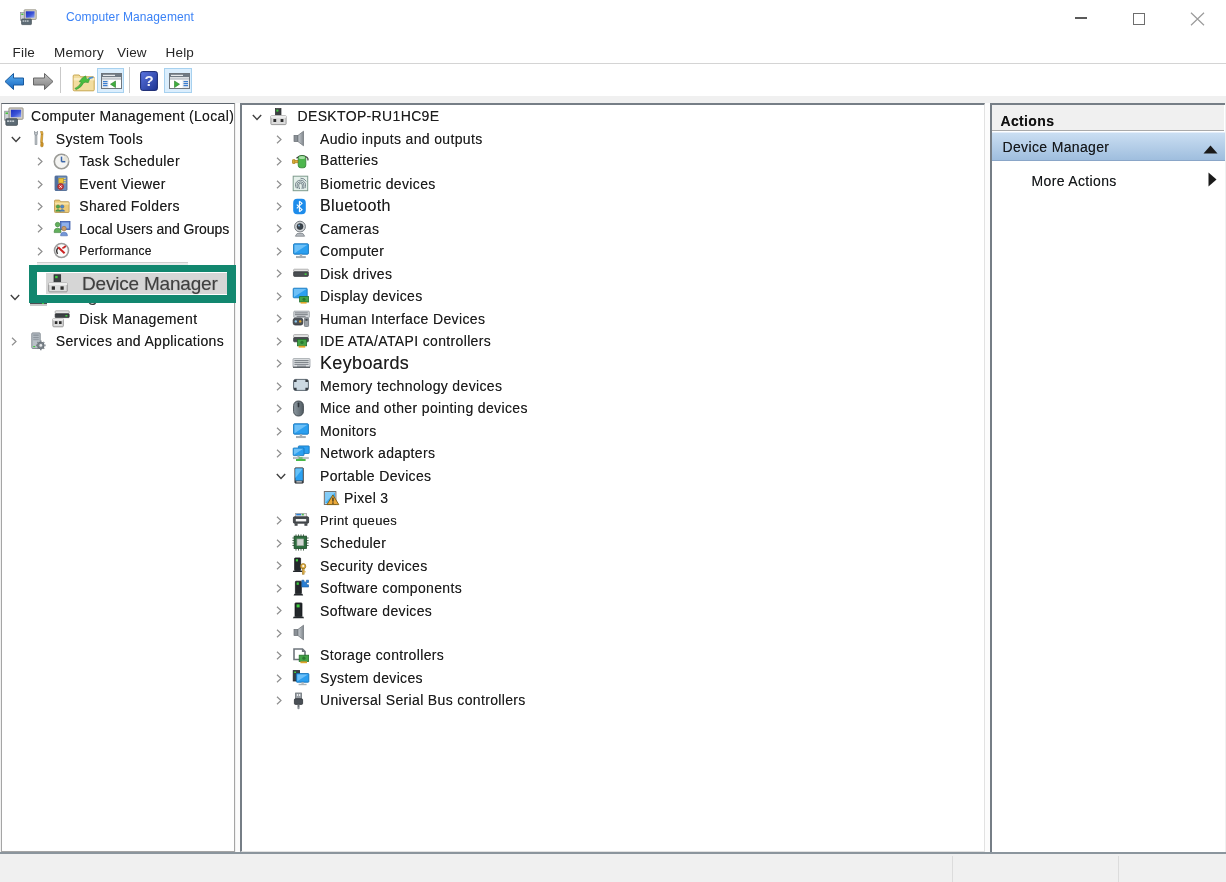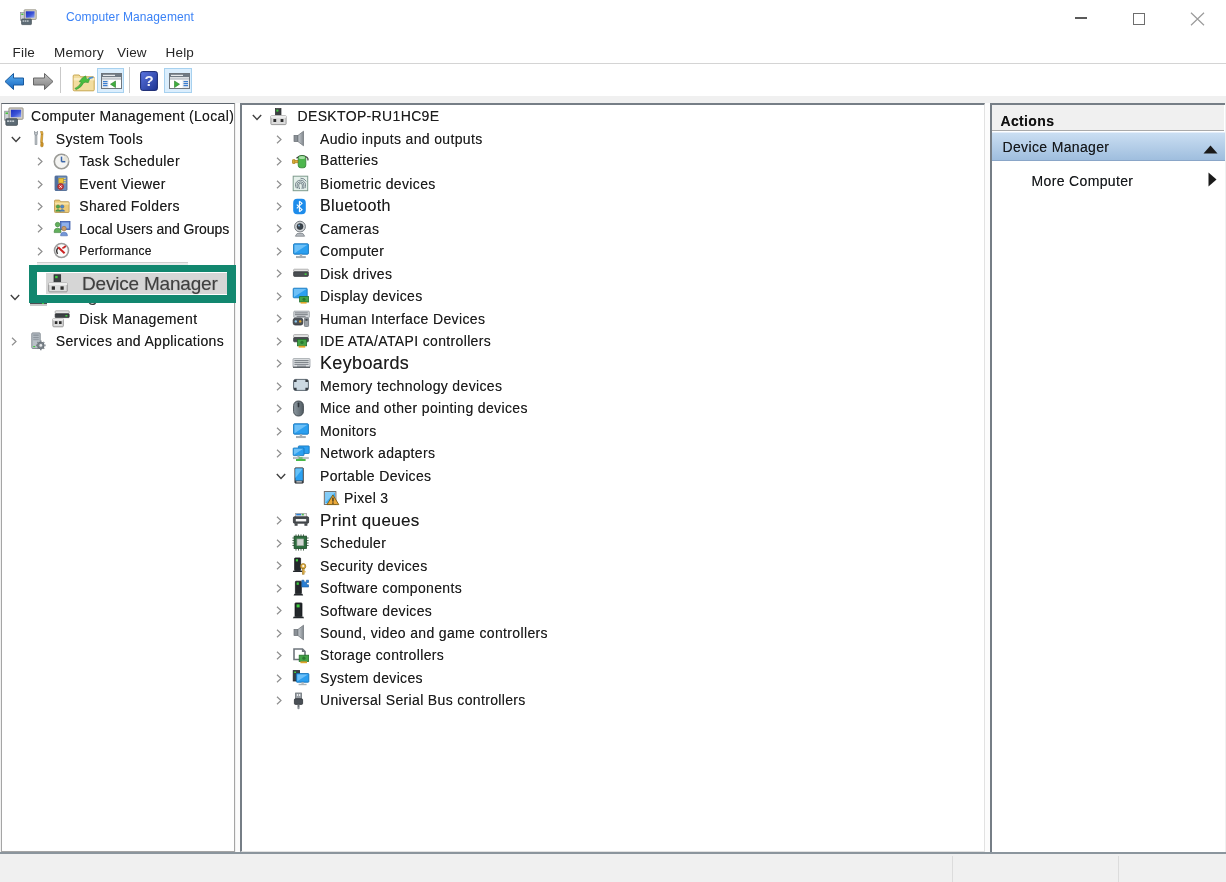--- a/index.html
+++ b/index.html
@@ -109,21 +109,21 @@
 <div class="abs" style="left:1px;top:102.5px;width:234px;height:749px;background:#fff;border:1px solid #a5a5a5;border-top-color:#5e666e;box-sizing:border-box"></div>
 <div class="abs" style="left:239.5px;top:102.5px;width:745px;height:749.5px;background:#fff;border-top:2px solid #767e86;border-left:2px solid #767e86;border-right:1px solid #e2e2e2;border-bottom:1px solid #e2e2e2;box-sizing:border-box"></div>
 <div class="abs" style="left:990px;top:102.5px;width:234.5px;height:749.5px;background:#fff;border-top:2px solid #767e86;border-left:2px solid #767e86;box-sizing:border-box"></div>
 <div class="abs" style="left:992px;top:105px;width:232px;height:24.5px;background:#f0f0f0;border-bottom:1px solid #aaa"></div>
 <div class="abs lbl" style="left:1000.5px;top:110.8px;font-size:14px;font-weight:bold;color:#111">Actions</div>
 <div class="abs" style="left:992px;top:131.5px;width:232.5px;height:29.5px;background:linear-gradient(#cadef2,#9fbede);border-top:1px solid #e4eefa;border-bottom:1px solid #8aa6c8;box-sizing:border-box"></div>
 <div class="abs lbl" style="left:1002.5px;top:136.5px;font-size:14px;color:#15181b">Device Manager</div>
 <svg class="abs" style="left:1202.5px;top:145px" width="15" height="9" viewBox="0 0 15 9">
       <path d="M7.5 0.5 L14.5 8.5 L0.5 8.5 Z" fill="#1a1a1a"></path>
     </svg>
-<div class="abs lbl" style="left:1031.5px;top:170.5px;font-size:14px;color:#15181b">More Computer</div>
+<div class="abs lbl" style="left:1031.5px;top:170.5px;font-size:14px;color:#15181b">More Actions</div>
 <svg class="abs" style="left:1207.5px;top:172px" width="9" height="15" viewBox="0 0 9 15">
       <path d="M0.5 0.5 L8.5 7.5 L0.5 14.5 Z" fill="#1a1a1a"></path>
     </svg>
 <div class="abs" style="left:3.5px;top:106.6px;width:20px;height:20px"><svg width="20" height="20" viewBox="0 0 17 17">
 <rect x="4.2" y="0.8" width="12" height="9.6" rx="0.6" fill="#d9d5c9" stroke="#8f8b7f" stroke-width="0.8"></rect>
 <rect x="5.8" y="2.3" width="8.8" height="6.4" fill="url(#cmscr)"></rect>
 <rect x="0.6" y="3.6" width="3.6" height="7.6" fill="#cfd3d6" stroke="#8a8f94" stroke-width="0.7"></rect>
 <rect x="1.3" y="4.6" width="2.1" height="1.4" fill="#49c23f"></rect>
 <rect x="1.6" y="10" width="9.8" height="5.6" rx="0.7" fill="#5d6b75" stroke="#3f4a52" stroke-width="0.7"></rect>
 <rect x="2.6" y="11.4" width="1.6" height="1.3" fill="#cfd6da"></rect>
@@ -445,21 +445,21 @@
     </svg>
     <div class="abs" style="left:292px;top:511.9px;width:18px;height:18px"><svg width="18" height="16" viewBox="0 0 18 16">
 <rect x="3.6" y="1.4" width="10.8" height="4" fill="#e8e8e8" stroke="#9a9a9a" stroke-width="0.7"></rect>
 <rect x="4.2" y="1.8" width="5" height="1.6" fill="#2b7fd4"></rect>
         <rect x="9.8" y="1.8" width="2" height="1.6" fill="#49b849"></rect>
 <rect x="1.4" y="4.8" width="15.2" height="6.4" rx="1" fill="#474b4f" stroke="#2e3236" stroke-width="0.8"></rect>
 <rect x="3.8" y="7" width="10.4" height="2.4" fill="#f4f4f4"></rect>
 <rect x="2.6" y="11.2" width="3" height="2.6" fill="#474b4f"></rect>
         <rect x="12.4" y="11.2" width="3" height="2.6" fill="#474b4f"></rect>
 </svg></div>
-    <div class="abs lbl" style="left:320px;top:510.6px;font-size:17px">Print queues</div>
+    <div class="abs lbl" style="left:320px;top:510.6px;font-size:13px">Print queues</div>
 <svg class="abs" style="left:275.5px;top:538.9px" width="6" height="9" viewBox="0 0 6 9">
       <path d="M1 0.7 L5 4.5 L1 8.3" fill="none" stroke="#8f8f8f" stroke-width="1.2"></path>
     </svg>
     <div class="abs" style="left:292px;top:534.4px;width:18px;height:18px"><svg width="17" height="17" viewBox="0 0 17 17">
 <g stroke="#3e5e46" stroke-width="0.9">
 <line x1="4" y1="0.4" x2="4" y2="2.5"></line>
           <line x1="6.5" y1="0.4" x2="6.5" y2="2.5"></line>
           <line x1="9" y1="0.4" x2="9" y2="2.5"></line>
           <line x1="11.5" y1="0.4" x2="11.5" y2="2.5"></line>
 <line x1="4" y1="14.5" x2="4" y2="16.6"></line>
@@ -511,21 +511,20 @@
 <path d="M1.8 14.5 l9.4 0 l0.9 1.8 l-11.2 0 z" fill="#23272b"></path>
 </svg></div>
     <div class="abs lbl" style="left:320px;top:600.5px;font-size:14px">Software devices</div>
 <svg class="abs" style="left:275.5px;top:628.7px" width="6" height="9" viewBox="0 0 6 9">
       <path d="M1 0.7 L5 4.5 L1 8.3" fill="none" stroke="#8f8f8f" stroke-width="1.2"></path>
     </svg>
     <div class="abs" style="left:292px;top:624.2px;width:18px;height:18px"><svg width="16" height="17" viewBox="0 0 16 17">
 <rect x="2" y="5.4" width="4" height="6.2" fill="#8a9096" stroke="#6a7076" stroke-width="0.7"></rect>
 <path d="M6 5.4 L11.5 1.2 L11.5 15.8 L6 11.6 Z" fill="url(#spkg)" stroke="#6a7076" stroke-width="0.7"></path>
 </svg></div>
-    <div class="abs lbl" style="left:320px;top:622.9px;font-size:14px">Sound, video and game controllers</div>
 <svg class="abs" style="left:275.5px;top:651.2px" width="6" height="9" viewBox="0 0 6 9">
       <path d="M1 0.7 L5 4.5 L1 8.3" fill="none" stroke="#8f8f8f" stroke-width="1.2"></path>
     </svg>
     <div class="abs" style="left:292px;top:646.7px;width:18px;height:18px"><svg width="18" height="17" viewBox="0 0 18 17">
 <path d="M2 2 l8.5 0 l2.5 2.5 l0 8 l-11 0 z" fill="none" stroke="#6f767c" stroke-width="1.6"></path>
 <path d="M10.5 2 l0 2.5 l2.5 0" fill="none" stroke="#6f767c" stroke-width="1.2"></path>
 <rect x="7.2" y="8.2" width="9.4" height="6.2" fill="#44a348" stroke="#24702a" stroke-width="0.8"></rect>
 <rect x="8.4" y="14.4" width="6.6" height="1.8" fill="#e0a62a"></rect>
 <circle cx="11.9" cy="11.2" r="1.6" fill="#2a7830"></circle>
 </svg></div>

